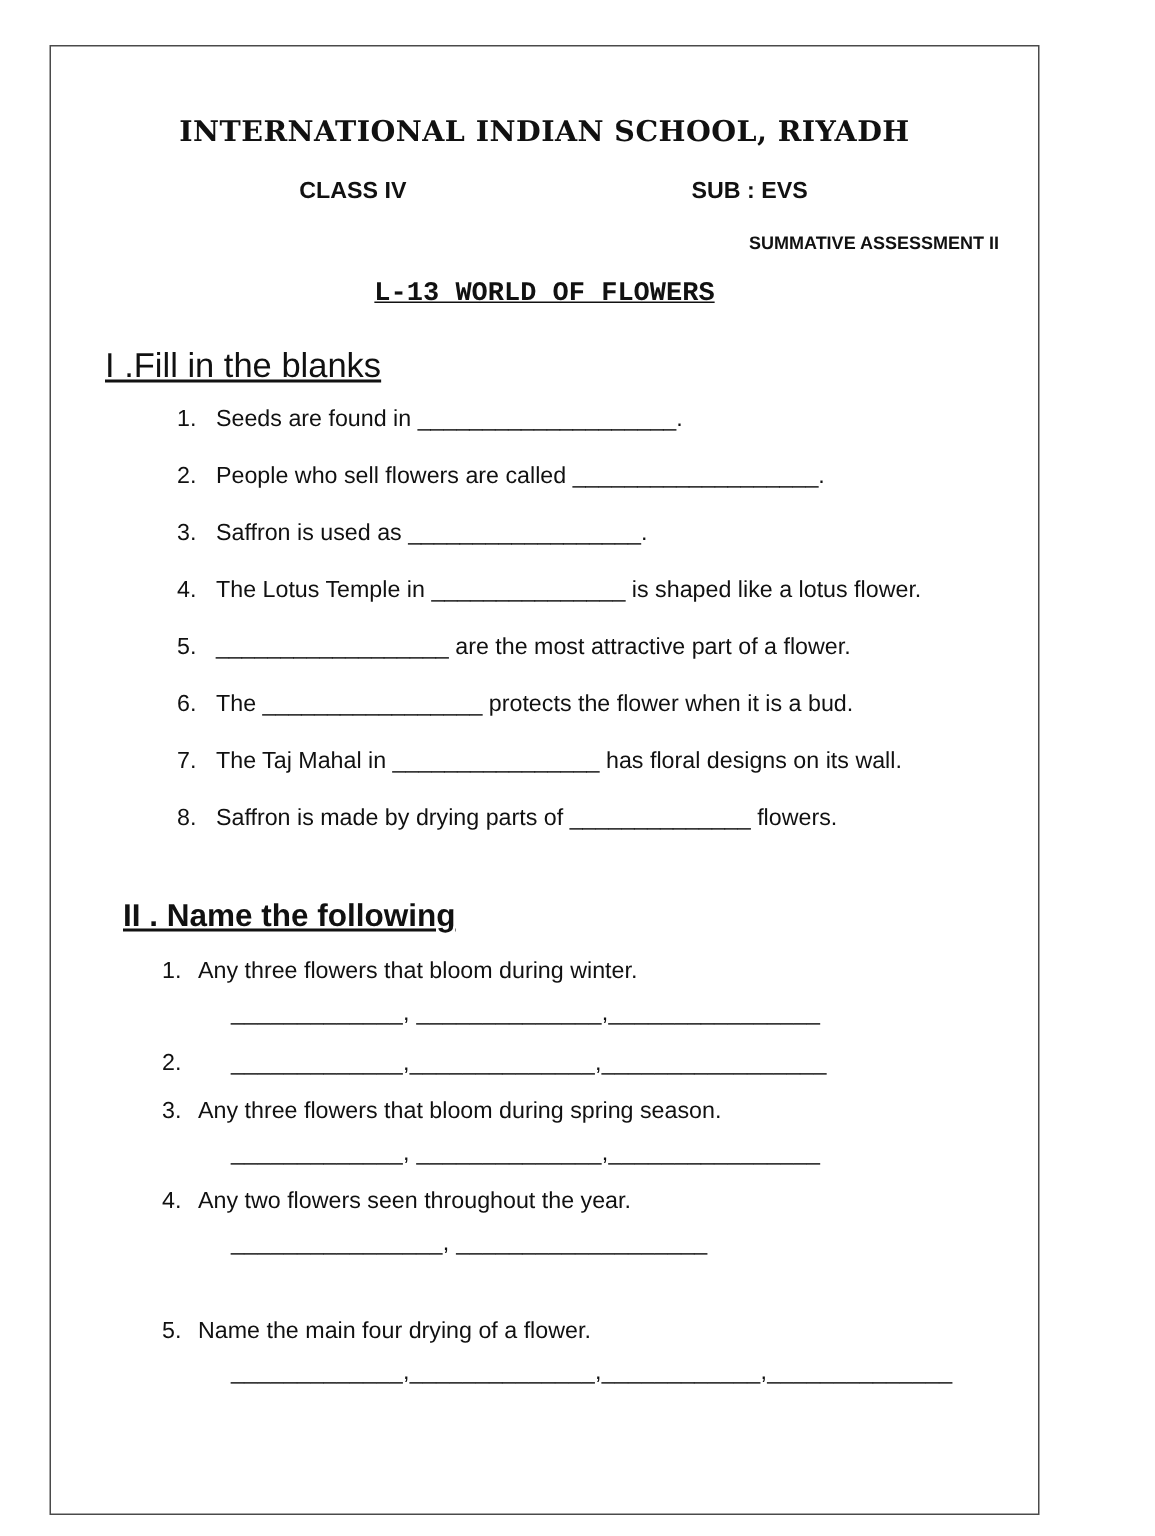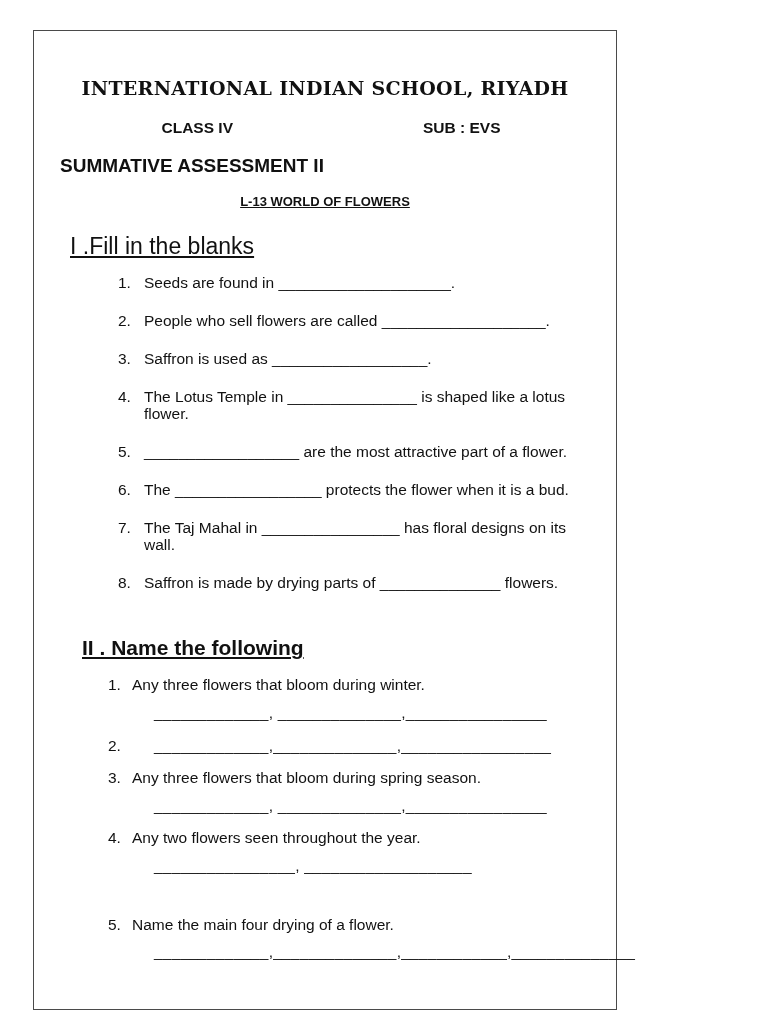--- a/index.html
+++ b/index.html
@@ -11,21 +11,21 @@
     width: 770px;
     height: 1024px;
     font-family: "Liberation Sans", sans-serif;
     color: #111111;
     overflow: hidden;
   }
   .page {
     position: absolute;
     left: 33px;
     top: 30px;
-    width: 584px;
+    width: 660px;
     height: 980px;
     border: 1px solid #4a4a4a;
     box-sizing: border-box;
     background: #ffffff;
   }
   .inner {
     padding: 28px 26px 0 26px;
   }
   .school-title {
     text-align: center;
@@ -43,30 +43,30 @@
     align-items: baseline;
     margin-top: 20px;
     font-weight: bold;
     font-size: 15.5px;
   }
   .row-class .cls {
     margin-right: 190px;
     margin-left: 12px;
   }
   .assessment {
-    text-align: left;
+    text-align: right;
     font-weight: bold;
-    font-size: 19px;
+    font-size: 12px;
     margin-top: 18px;
   }
   .lesson {
     text-align: center;
-    font-family: Liberation Sans, sans-serif;
+    font-family: Liberation Mono, monospace;
     font-weight: bold;
-    font-size: 13px;
+    font-size: 18px;
     margin-top: 17px;
     font-variant: small-caps;
     text-transform: uppercase;
   }
   .lesson span {
     text-decoration: underline;
   }
   .sec-head-1 {
     font-size: 23px;
     margin: 24px 0 0 10px;

